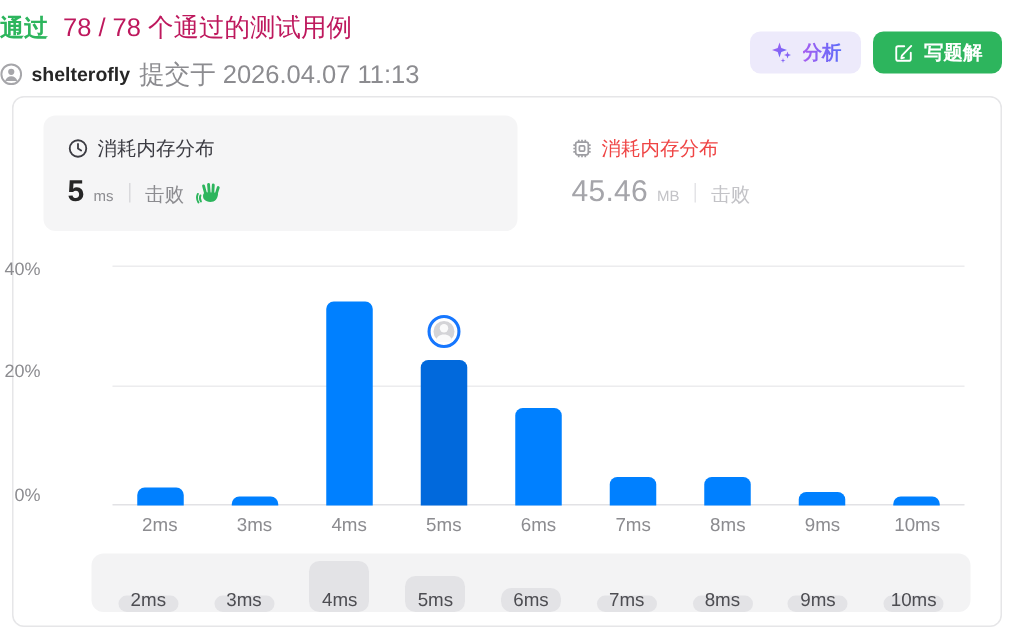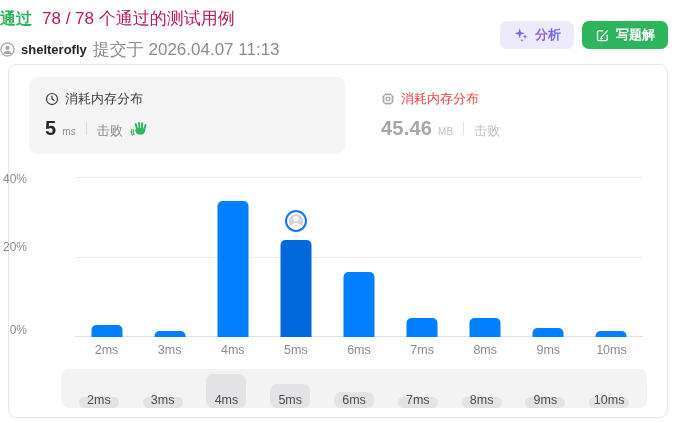--- a/index.html
+++ b/index.html
@@ -36,21 +36,21 @@
   .stat { border-radius:8px; padding:13px 16px 14px 16px; }
   .stat-runtime { background:#f5f5f6; width:316px; margin-left:8px; }
   .stat-memory { background:transparent; flex:1; margin-left:20px; }
   .stat-title { display:flex; align-items:center; gap:6px; font-size:13px; color:#3c3c43; }
   .stat-memory .stat-title { color:#ef4444; }
   .stat-value { display:flex; align-items:baseline; gap:6px; margin-top:9px; }
   .big { font-size:20px; font-weight:bold; color:#262626; letter-spacing:0.2px; }
   .unit { font-size:10px; color:#8c8c90; }
   .vdiv { width:1px; height:13px; background:#d9d9dc; align-self:center; margin:0 4px; }
   .beats-label { font-size:13px; color:#8c8c90; }
-  .stat-memory .big { color:#a5a5aa; font-weight:bold; }
+  .stat-memory .big { color:#a5a5aa; font-weight:normal; }
   .stat-memory .unit, .stat-memory .beats-label { color:#c3c3c7; }
   .stat-memory .vdiv { background:#e4e4e7; }
   .wave-icon { width:19px; height:19px; align-self:center; margin-left:1px; }
 
   
   .chart { position:relative; margin-top:10px; height:173px; }
   .gridline { position:absolute; left:54px; right:12px; height:1px; background:#ececee; }
   .gridline.base { background:#e2e2e5; }
   .ytick { position:absolute; right:628px; transform:translateY(-50%); font-size:12px; color:#8c8c90; white-space:nowrap; }
   .plot { position:absolute; left:54px; right:12px; bottom:0; top:0; display:flex; }

